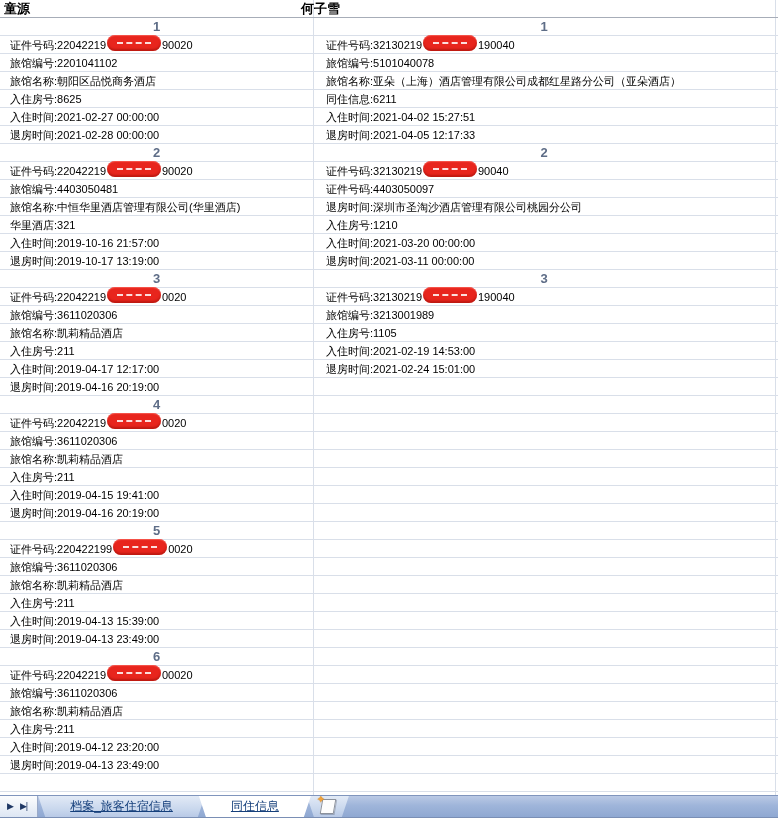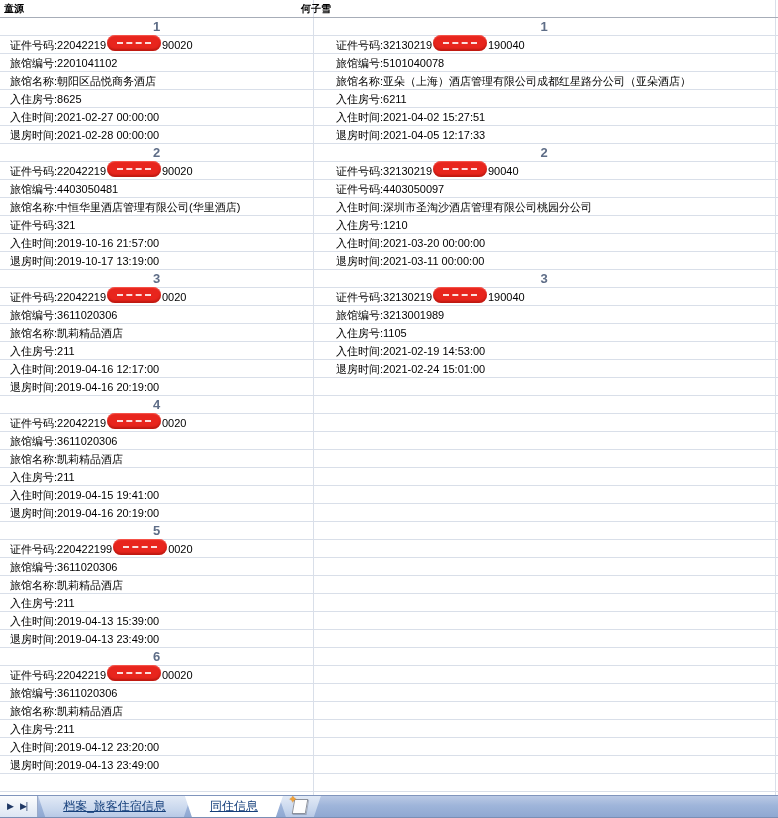--- a/index.html
+++ b/index.html
@@ -14,38 +14,38 @@
     position:absolute; left:0; top:0; width:778px; height:795px;
     background-color:#fff;
     background-image:repeating-linear-gradient(to bottom, rgba(0,0,0,0) 0px, rgba(0,0,0,0) 17px, #d9dfe9 17px, #d9dfe9 18px);
   }
   .vline { position:absolute; top:0; width:1px; height:795px; background:#d9dfe9; z-index:1; }
   .vline.v-a { left:313px; }
   .vline.v-b { left:775px; }
   .header-underline { position:absolute; left:0; top:17px; width:778px; height:1px; background:#a7adb8; z-index:3; }
   .col-header {
     position:absolute; top:0; height:18px; line-height:17px;
-    font-size:10px; font-weight:bold; color:#000; white-space:nowrap; z-index:4;
+    font-size:13px; font-weight:bold; color:#000; white-space:nowrap; z-index:4;
   }
   .col-header.h0 { left:4px; }
   .col-header.h1 { left:301px; }
   .col { position:absolute; top:0; height:795px; z-index:2; }
   .col.c0 { left:0;   width:313px; }
   .col.c1 { left:313px; width:462px; }
   .entry { position:absolute; left:0; right:0; }
   .idx {
     height:18px; line-height:18px; text-align:center;
     font-size:13px; font-weight:bold; color:#5e6d87;
   }
   .line {
     height:18px; line-height:18px; white-space:nowrap;
     font-size:11px; color:#000;
   }
   .c0 .line { padding-left:10px; }
-  .c1 .line { padding-left:23px; }
+  .c1 .line { padding-left:13px; }
   
   .pill {
     display:inline-block; width:54px; height:16px; margin:0 1px;
     background:#e8251d; border-radius:9px;
     vertical-align:middle; transform:translateY(-3px);
     box-shadow:inset 0 -2px 2px rgba(140,10,5,.45), inset 0 1px 1px rgba(255,120,110,.6);
   }
   .pill-dash {
     display:block; width:62%; margin:7px auto 0;
     border-top:2px dashed rgba(255,255,255,.85);
@@ -58,21 +58,21 @@
     border-top:1px solid #8095bd; border-bottom:1px solid #7a8fb5;
     display:flex; align-items:stretch;
   }
   .tab-nav {
     display:flex; align-items:center; gap:7px; padding:0 10px 0 7px;
     background:linear-gradient(#fcfdfe,#dde6f3);
     border-right:1px solid #9aaac8;
   }
   .nav-btn { color:#1f3864; font-size:9px; line-height:1; letter-spacing:-1px; }
   .tab {
-    position:relative; display:flex; align-items:center; padding:0 25px;
+    position:relative; display:flex; align-items:center; padding:0 32px;
     font-size:12px; color:#16407c; text-decoration:underline; white-space:nowrap;
     clip-path:polygon(0 0, 100% 0, calc(100% - 7px) 100%, 7px 100%);
   }
   .tab + .tab { margin-left:-6px; }
   .tab.inactive { background:linear-gradient(#e2eaf6 0%, #c6d5ec 70%, #b8c9e6 100%); }
   .tab.active   { background:#ffffff; z-index:2;align-items:center; }
   .tab.insert   { background:linear-gradient(#e2eaf6 0%, #c6d5ec 70%, #b8c9e6 100%); padding:0 14px; margin-left:-4px; }
   .sheet-ico {
     position:relative; display:inline-block; width:12px; height:13px;
     background:#fdfdfd; border:1px solid #8b919c; transform:skewX(-10deg);
@@ -105,31 +105,31 @@
           <div class="line">旅馆名称:朝阳区品悦商务酒店</div>
           <div class="line">入住房号:8625</div>
           <div class="line">入住时间:2021-02-27 00:00:00</div>
           <div class="line">退房时间:2021-02-28 00:00:00</div>
         </div>
         <div class="entry" style="top: 144px;">
           <div class="idx">2</div>
           <div class="line"><span>证件号码:22042219</span><span class="pill" style="background: rgb(232, 37, 29);"><span class="pill-dash"></span></span><span>90020</span></div>
           <div class="line">旅馆编号:4403050481</div>
           <div class="line">旅馆名称:中恒华里酒店管理有限公司(华里酒店)</div>
-          <div class="line">证件号码:321</div>
+          <div class="line">华里酒店:321</div>
           <div class="line">入住时间:2019-10-16 21:57:00</div>
           <div class="line">退房时间:2019-10-17 13:19:00</div>
         </div>
         <div class="entry" style="top: 270px;">
           <div class="idx">3</div>
           <div class="line"><span>证件号码:22042219</span><span class="pill" style="background: rgb(232, 37, 29);"><span class="pill-dash"></span></span><span>0020</span></div>
           <div class="line">旅馆编号:3611020306</div>
           <div class="line">旅馆名称:凯莉精品酒店</div>
           <div class="line">入住房号:211</div>
-          <div class="line">入住时间:2019-04-16 12:17:00</div>
+          <div class="line">入住时间:2019-04-17 12:17:00</div>
           <div class="line">退房时间:2019-04-16 20:19:00</div>
         </div>
         <div class="entry" style="top: 396px;">
           <div class="idx">4</div>
           <div class="line"><span>证件号码:22042219</span><span class="pill" style="background: rgb(232, 37, 29);"><span class="pill-dash"></span></span><span>0020</span></div>
           <div class="line">旅馆编号:3611020306</div>
           <div class="line">旅馆名称:凯莉精品酒店</div>
           <div class="line">入住房号:211</div>
           <div class="line">入住时间:2019-04-15 19:41:00</div>
           <div class="line">退房时间:2019-04-16 20:19:00</div>
@@ -152,29 +152,29 @@
           <div class="line">入住时间:2019-04-12 23:20:00</div>
           <div class="line">退房时间:2019-04-13 23:49:00</div>
         </div>
       </div>
     <div class="col c1">
         <div class="entry" style="top: 18px;">
           <div class="idx">1</div>
           <div class="line"><span>证件号码:32130219</span><span class="pill" style="background: rgb(232, 37, 29);"><span class="pill-dash"></span></span><span>190040</span></div>
           <div class="line">旅馆编号:5101040078</div>
           <div class="line">旅馆名称:亚朵（上海）酒店管理有限公司成都红星路分公司（亚朵酒店）</div>
-          <div class="line">入住房号:6211</div>
+          <div class="line">同住信息:6211</div>
           <div class="line">入住时间:2021-04-02 15:27:51</div>
           <div class="line">退房时间:2021-04-05 12:17:33</div>
         </div>
         <div class="entry" style="top: 144px;">
           <div class="idx">2</div>
           <div class="line"><span>证件号码:32130219</span><span class="pill" style="background: rgb(232, 37, 29);"><span class="pill-dash"></span></span><span>90040</span></div>
           <div class="line">证件号码:4403050097</div>
-          <div class="line">入住时间:深圳市圣淘沙酒店管理有限公司桃园分公司</div>
+          <div class="line">退房时间:深圳市圣淘沙酒店管理有限公司桃园分公司</div>
           <div class="line">入住房号:1210</div>
           <div class="line">入住时间:2021-03-20 00:00:00</div>
           <div class="line">退房时间:2021-03-11 00:00:00</div>
         </div>
         <div class="entry" style="top: 270px;">
           <div class="idx">3</div>
           <div class="line"><span>证件号码:32130219</span><span class="pill" style="background: rgb(232, 37, 29);"><span class="pill-dash"></span></span><span>190040</span></div>
           <div class="line">旅馆编号:3213001989</div>
           <div class="line">入住房号:1105</div>
           <div class="line">入住时间:2021-02-19 14:53:00</div>

